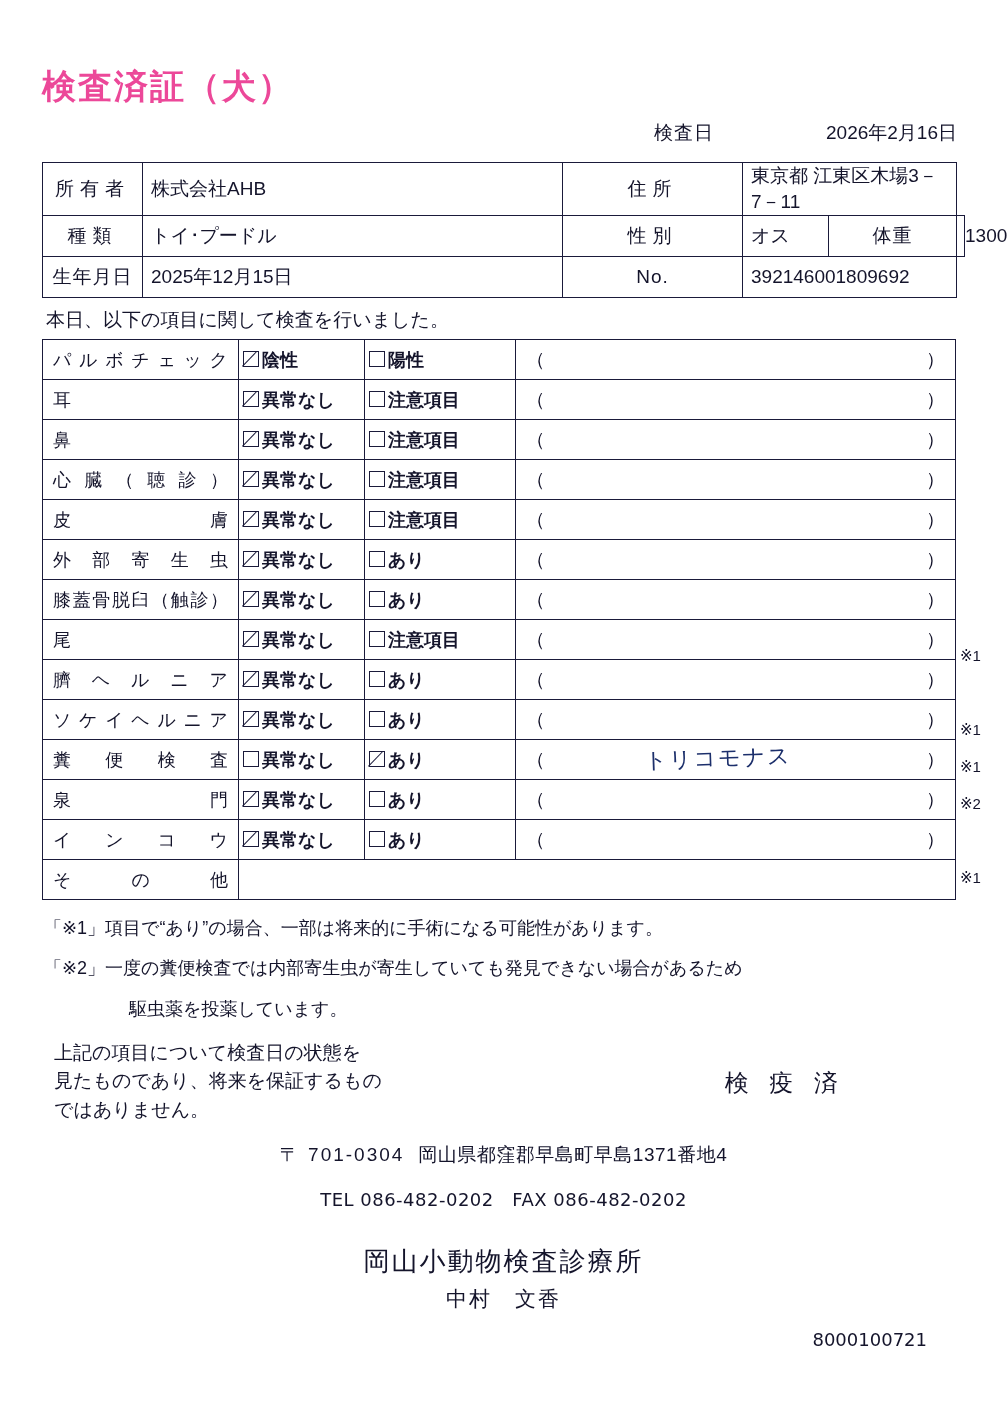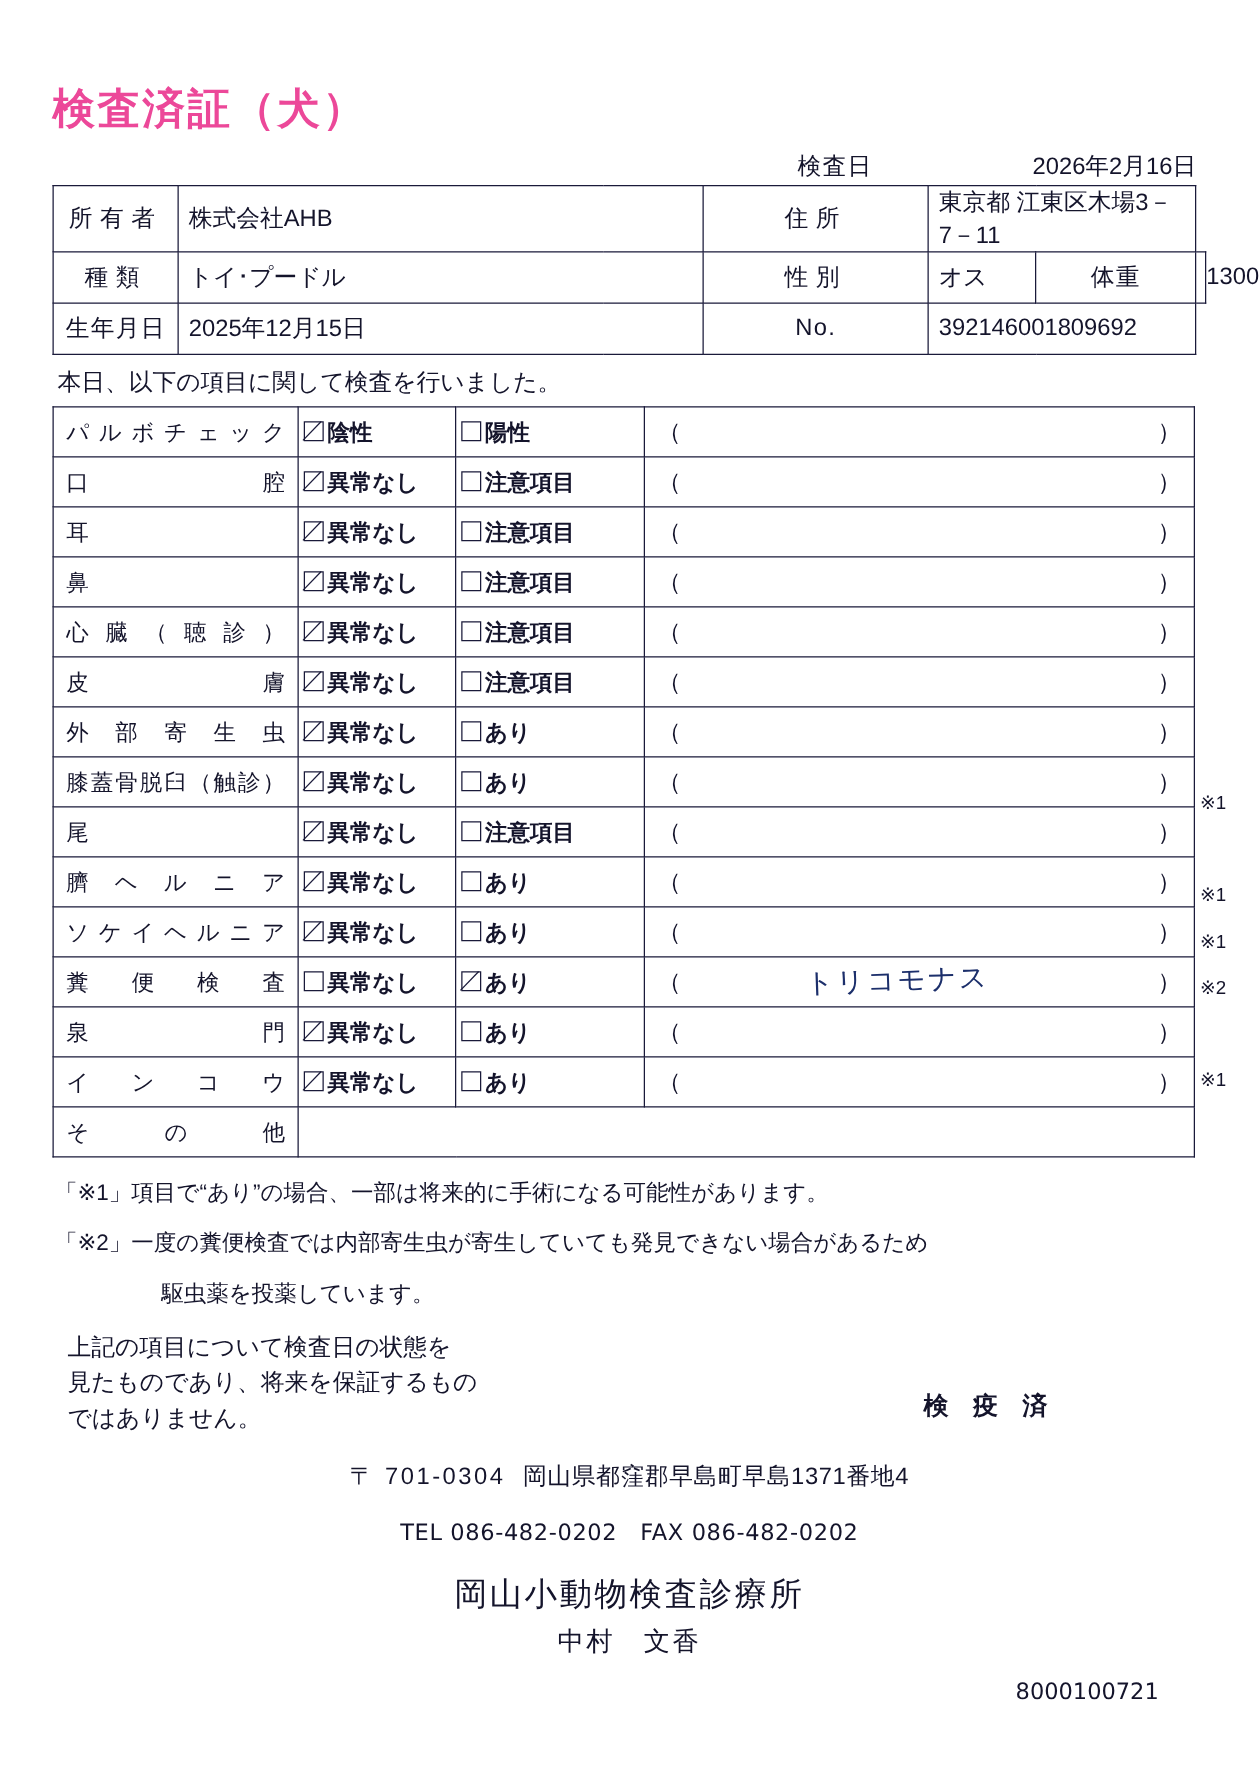--- a/index.html
+++ b/index.html
@@ -30,23 +30,22 @@
     margin-top: 64px;
     margin-bottom: 10px;
     color: #ec4899;
   }
   
   .examdate-row {
     display: flex;
     justify-content: flex-end;
     align-items: baseline;
     font-size: 19px;
-    margin-bottom: 2px;
+    margin-bottom: 16px;
     padding-right: 8px;
-    gap: 16px;
   }
   .examdate-label {
     margin-right: 112px;
     letter-spacing: 1px;
   }
   .examdate-value {
     letter-spacing: 0px;
   }
   
   table.info {
@@ -162,43 +161,43 @@
     height: 330px;
   }
   .disclaimer {
     font-size: 19px;
     line-height: 1.5;
     margin-left: 12px;
   }
   .stamp {
     position: absolute;
     right: 120px;
-    top: 46px;
-    font-size: 20px;
+    top: 28px;
+    font-size: 24px;
     letter-spacing: 7px;
-    font-weight: 700;
+    font-weight: 400;
   }
   .addr {
     text-align: center;
     font-size: 19px;
     margin-top: 18px;
     letter-spacing: 0.5px;
   }
   .addr .zip { margin-right: 14px; letter-spacing: 2px;}
   .tel {
     text-align: center;
     font-size: 18px;
     margin-top: 20px;
     font-family: "DejaVu Sans", sans-serif;
     letter-spacing: 0.5px;
   }
   .clinic {
     text-align: center;
     font-size: 26px;
-    margin-top: 20px;
+    margin-top: 32px;
     letter-spacing: 2px;
   }
   .person {
     text-align: center;
     font-size: 21px;
     margin-top: 6px;
     letter-spacing: 2px;
   }
   .serial {
     text-align: right;
@@ -263,29 +262,20 @@
           <tr>
             <td class="item">パルボチェック</td>
             <td class="opt1"><span class="box checked"></span><span class="opt-label">陰性</span></td>
             <td class="opt2"><span class="box"></span><span class="opt-label">陽性</span></td>
             <td class="paren">
               <span class="paren-open">（</span>
               <span class="paren-close">）</span>
             </td>
           </tr>
           <tr>
-            <td class="item">口腔</td>
-            <td class="opt1"><span class="box checked"></span><span class="opt-label">異常なし</span></td>
-            <td class="opt2"><span class="box"></span><span class="opt-label">注意項目</span></td>
-            <td class="paren">
-              <span class="paren-open">（</span>
-              <span class="paren-close">）</span>
-            </td>
-          </tr>
-          <tr>
             <td class="item">耳</td>
             <td class="opt1"><span class="box checked"></span><span class="opt-label">異常なし</span></td>
             <td class="opt2"><span class="box"></span><span class="opt-label">注意項目</span></td>
             <td class="paren">
               <span class="paren-open">（</span>
               <span class="paren-close">）</span>
             </td>
           </tr>
           <tr>
             <td class="item">鼻</td>

